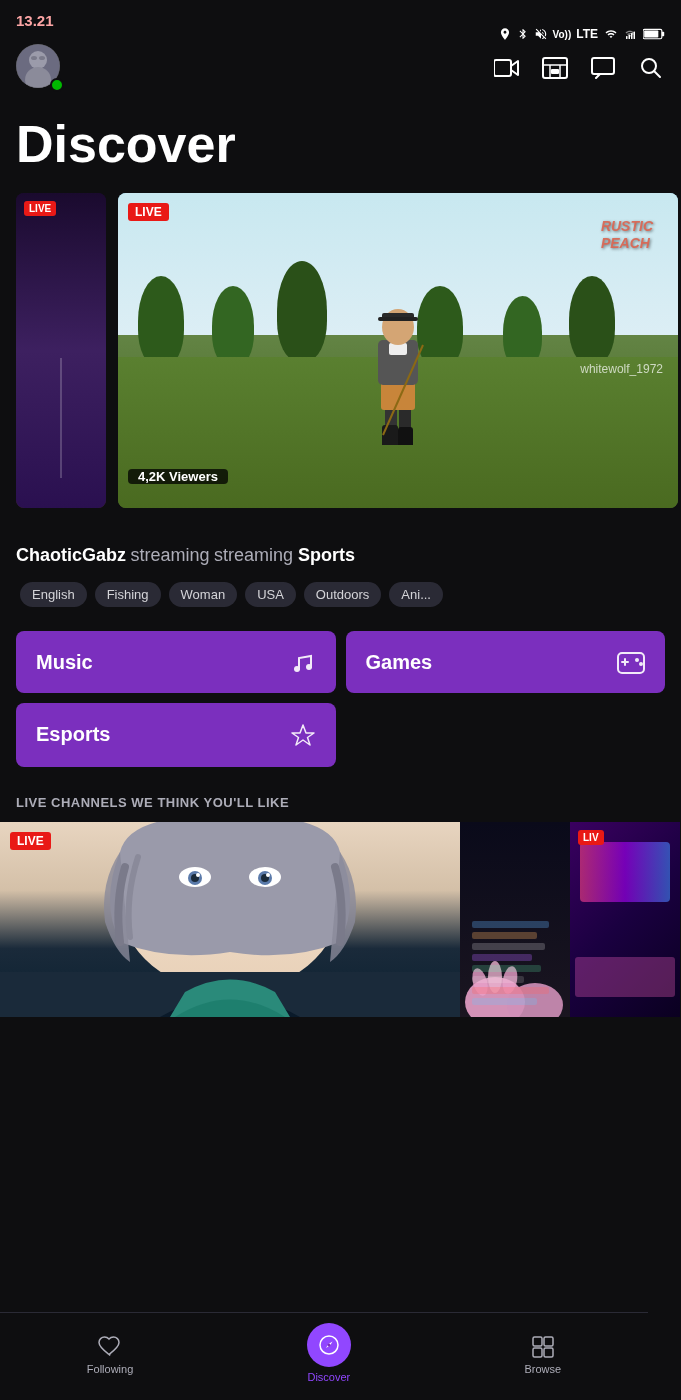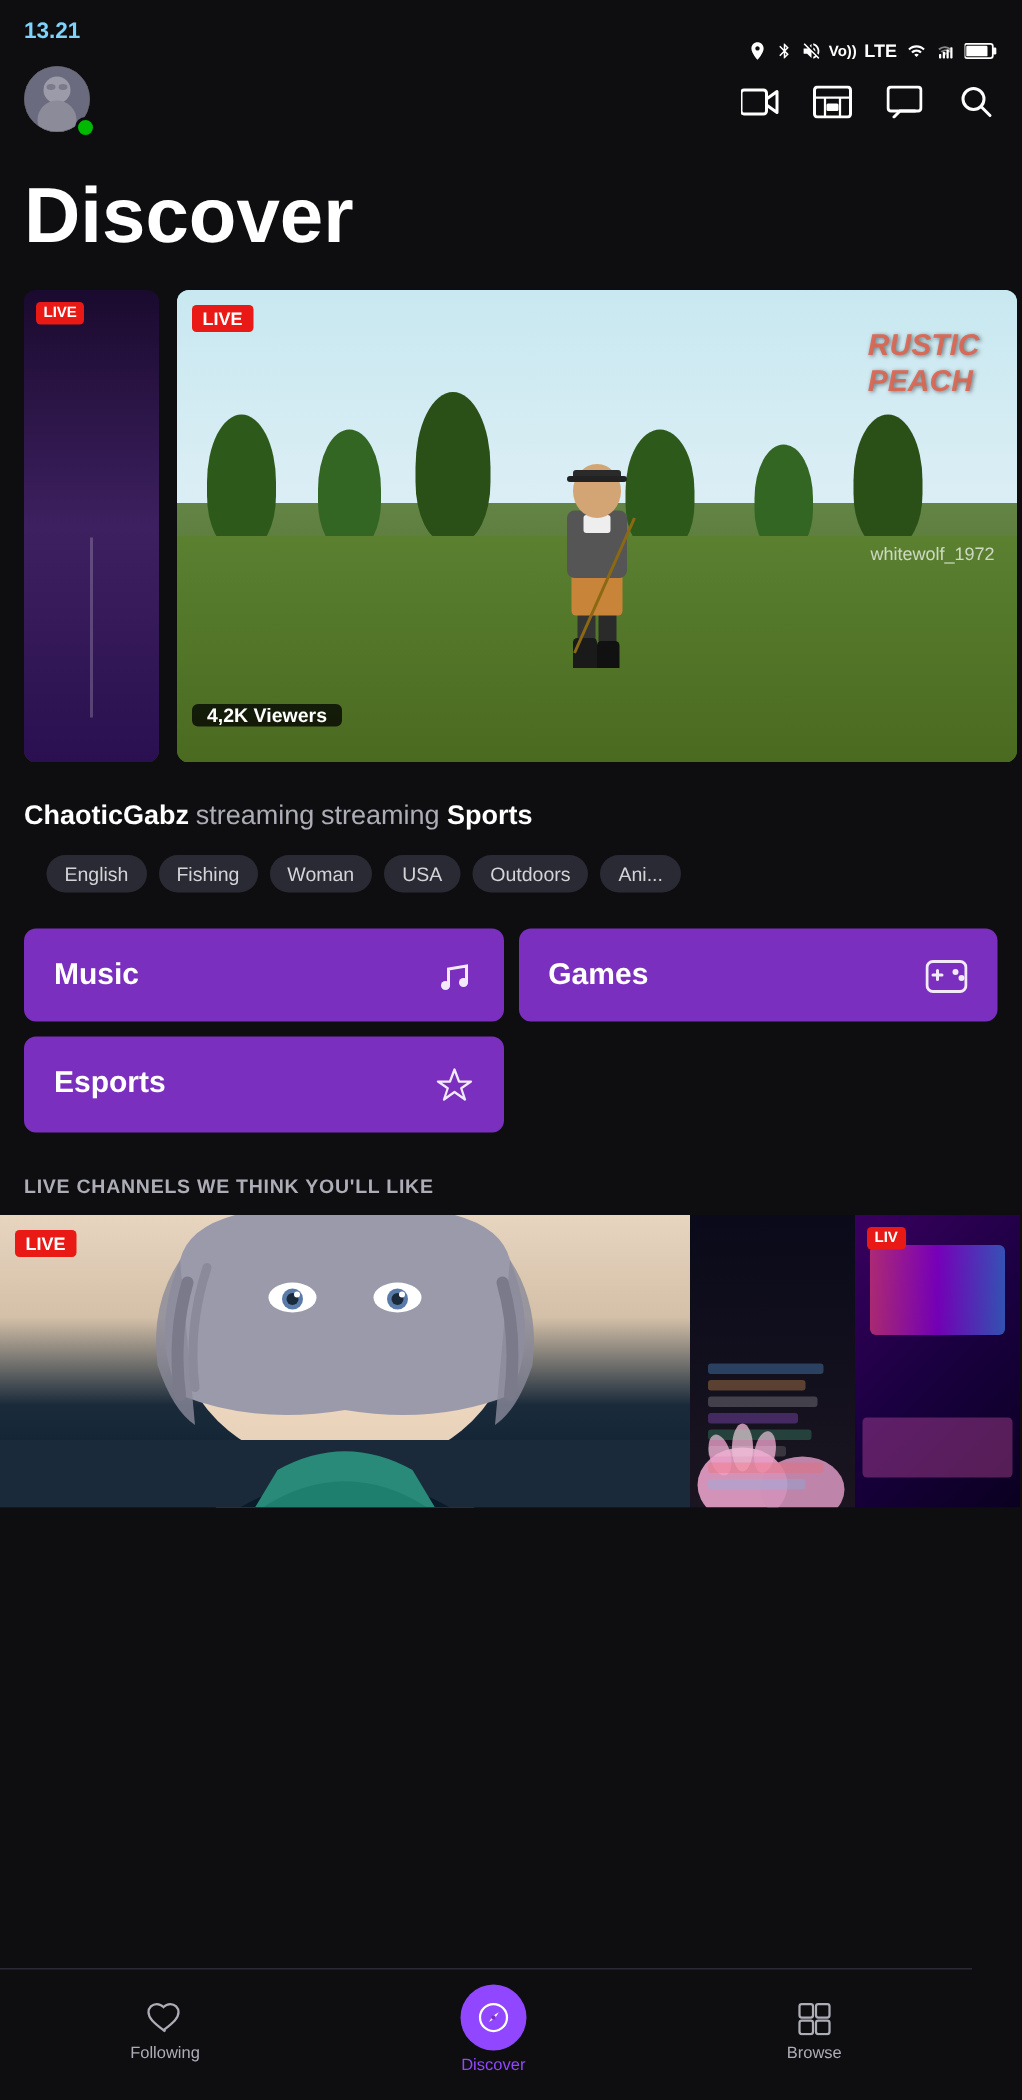--- a/index.html
+++ b/index.html
@@ -17,21 +17,21 @@
     .status-bar {
       display: flex;
       justify-content: space-between;
       align-items: center;
       padding: 8px 16px 4px;
       height: 36px;
     }
     .status-time {
       font-size: 15px;
       font-weight: 600;
-      color: #7dd3fc;
+      color: #fca5a5;
     }
     .status-icons {
       display: flex;
       align-items: center;
       gap: 5px;
       margin-top: 28px;
     }
     .status-icons span {
       font-size: 11px;
       color: #fff;
@@ -152,20 +152,21 @@
     }
 
     
     .side-card-left {
       background: linear-gradient(180deg, #1a0a2e 0%, #2d1b4e 50%, #3d2b1e 100%);
     }
 
     
     .stream-info {
       padding: 25px 16px 8px;
+      margin-top: 12px;
     }
     .stream-info .channel-name {
       font-size: 18px;
       font-weight: 700;
       color: #fff;
     }
     .stream-info .streaming-text {
       font-size: 18px;
       font-weight: 400;
       color: #adadb8;
@@ -174,21 +175,21 @@
       font-size: 18px;
       font-weight: 700;
       color: #fff;
     }
 
     
     .tags-row {
       display: flex;
       flex-wrap: wrap;
       gap: 8px;
-      padding: 8px 31px 16px;
+      padding: 8px 20px 16px;
     }
     .tag {
       background: #2a2a35;
       color: #d4d4d8;
       font-size: 13px;
       padding: 5px 12px;
       border-radius: 20px;
       font-weight: 500;
     }
 
@@ -503,21 +504,21 @@
 
             <ellipse cx="35" cy="22" rx="16" ry="18" fill="#d4a574"></ellipse>
 
             <rect x="19" y="8" width="32" height="8" rx="2" fill="#2a2a2a"></rect>
             <rect x="15" y="12" width="40" height="4" rx="2" fill="#222"></rect>
 
             <line x1="60" y1="40" x2="20" y2="130" stroke="#8b6914" stroke-width="2"></line>
           </svg>
         </div>
 
-        <div style="position:absolute;top:25px;right:25px;color:rgba(220,100,80,0.9);font-size:20px;font-weight:900;font-style:italic;text-shadow:1px 1px 3px rgba(0,0,0,0.5);line-height:1.2;">
+        <div style="position:absolute;top:25px;right:25px;color:rgba(220,100,80,0.9);font-size:14px;font-weight:900;font-style:italic;text-shadow:1px 1px 3px rgba(0,0,0,0.5);line-height:1.2;">
           RUSTIC<br>PEACH
         </div>
 
         <div style="position:absolute;bottom:42%;right:15px;color:rgba(255,255,255,0.7);font-size:12px;margin-top:36px;">whitewolf_1972</div>
 
         <div class="live-badge">LIVE</div>
 
         <div class="viewers-badge">4,2K Viewers</div>
       </div>
     </div>

